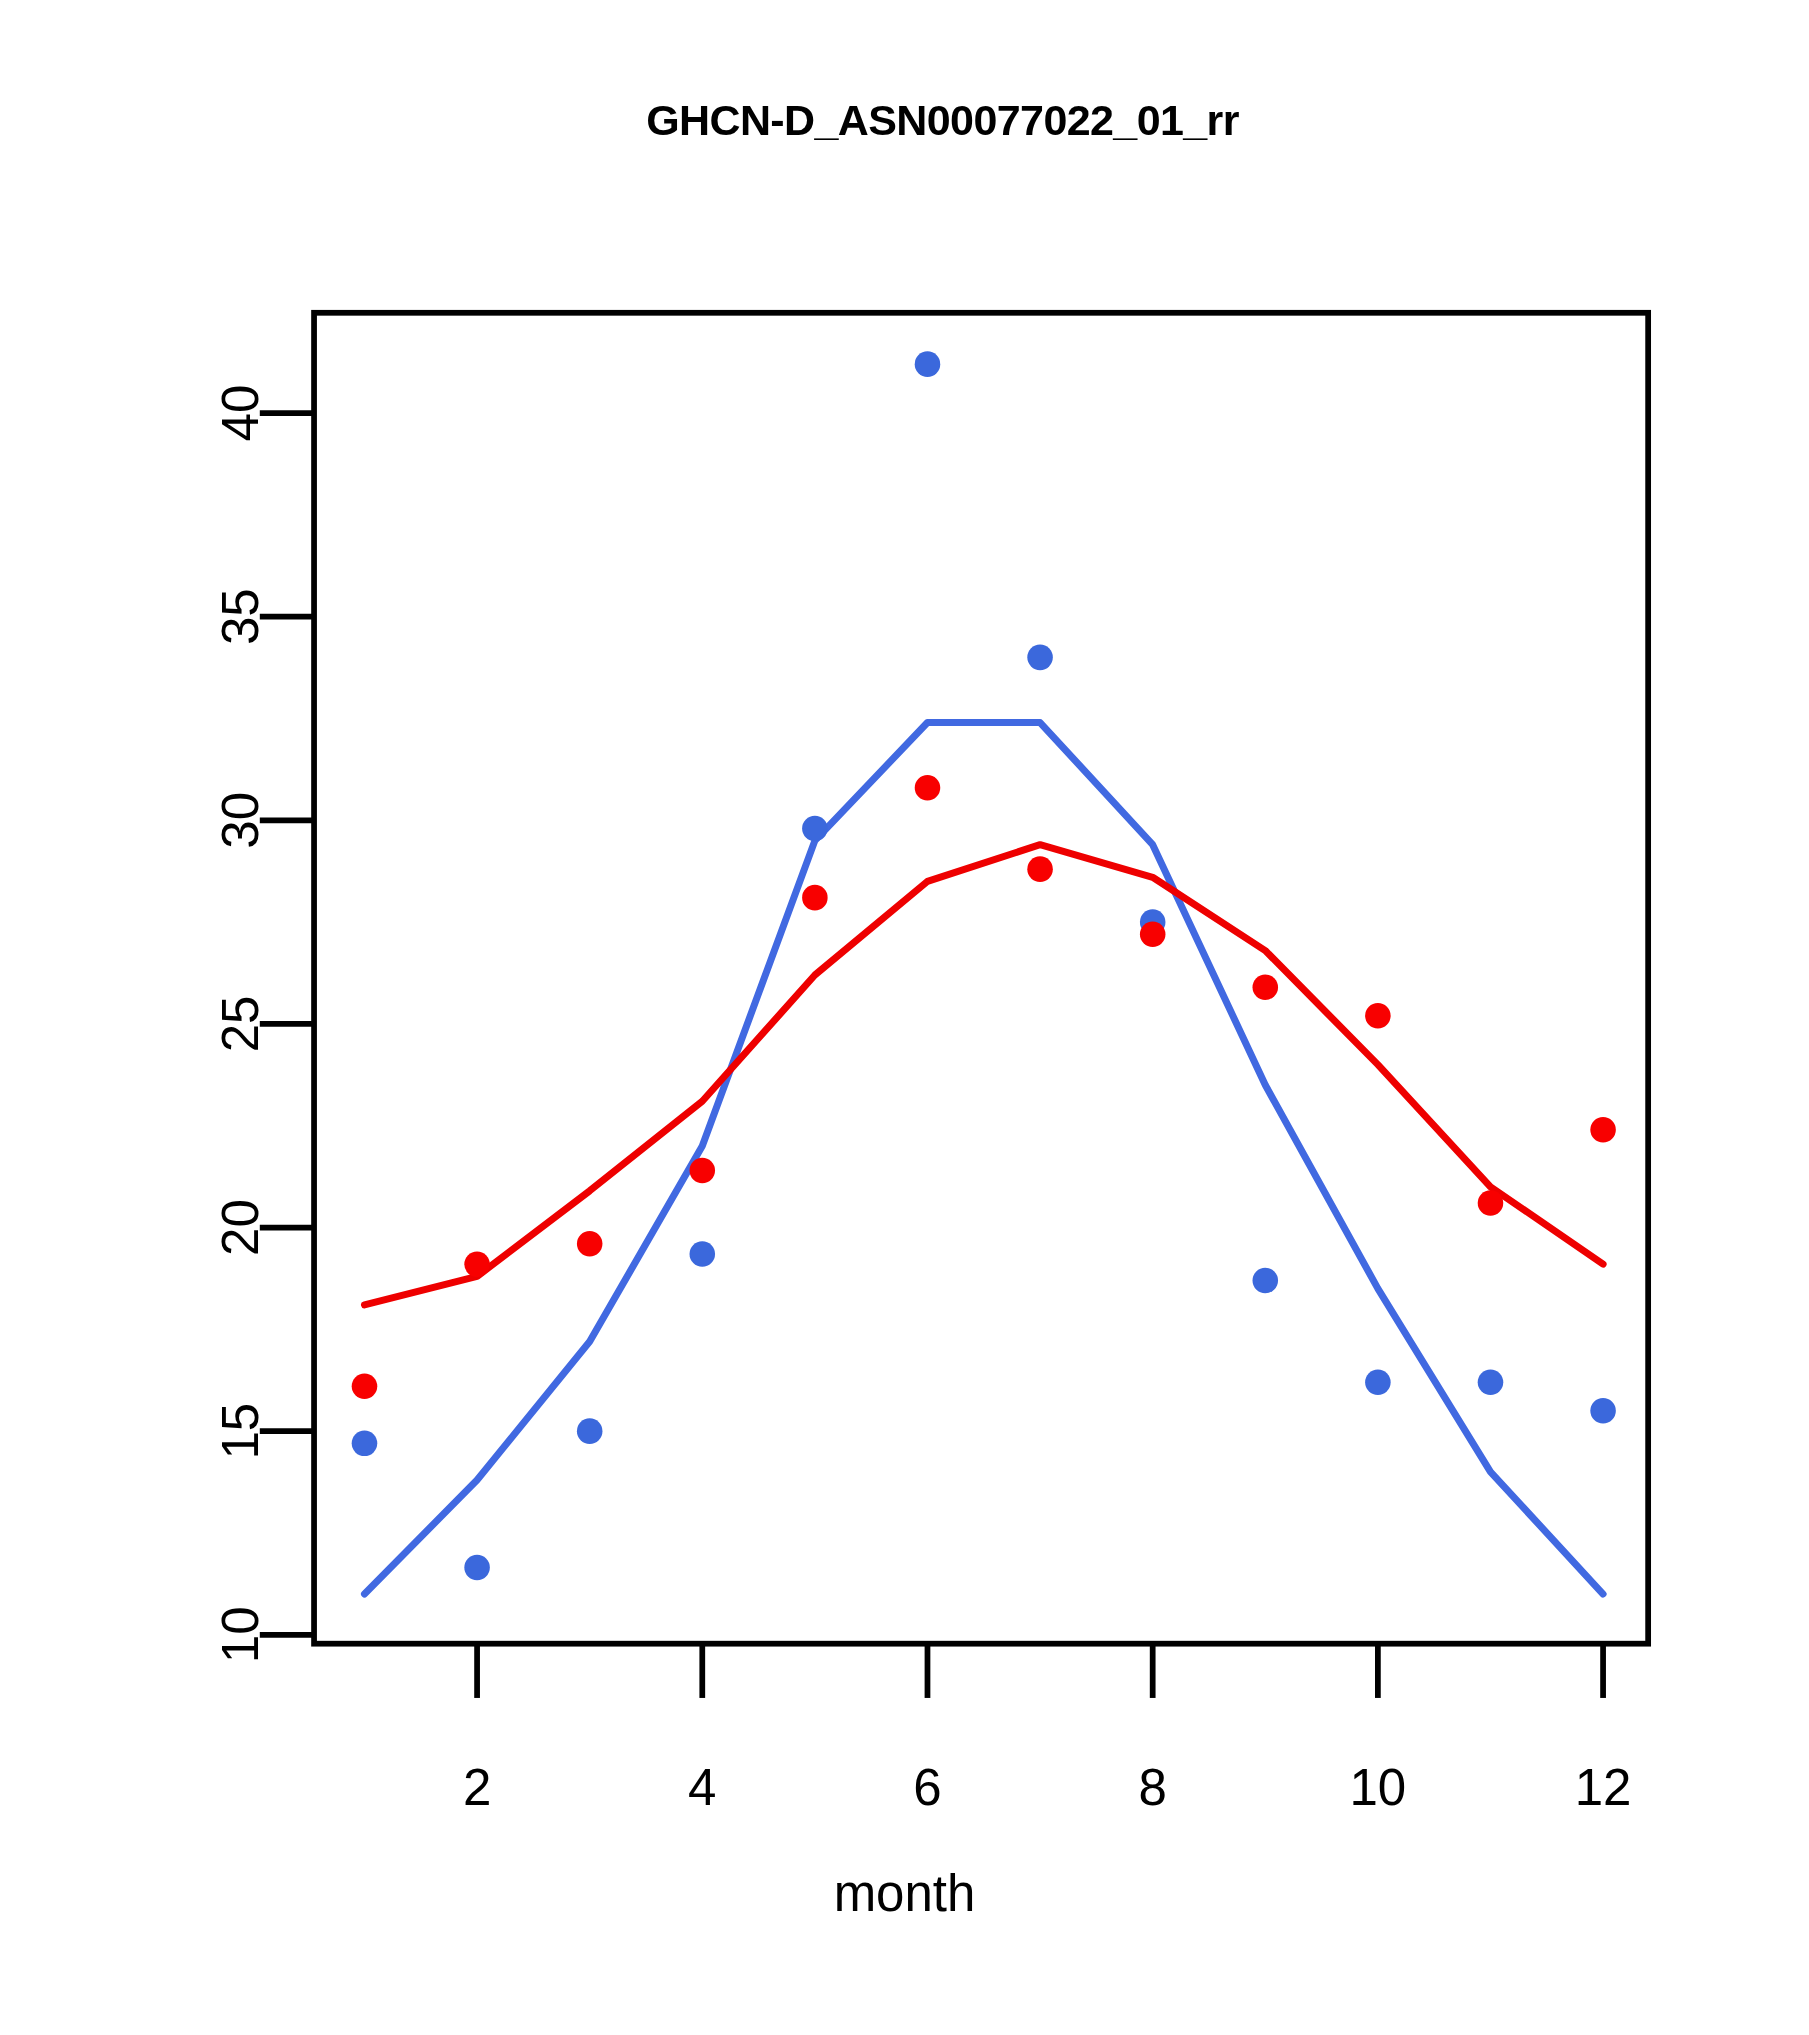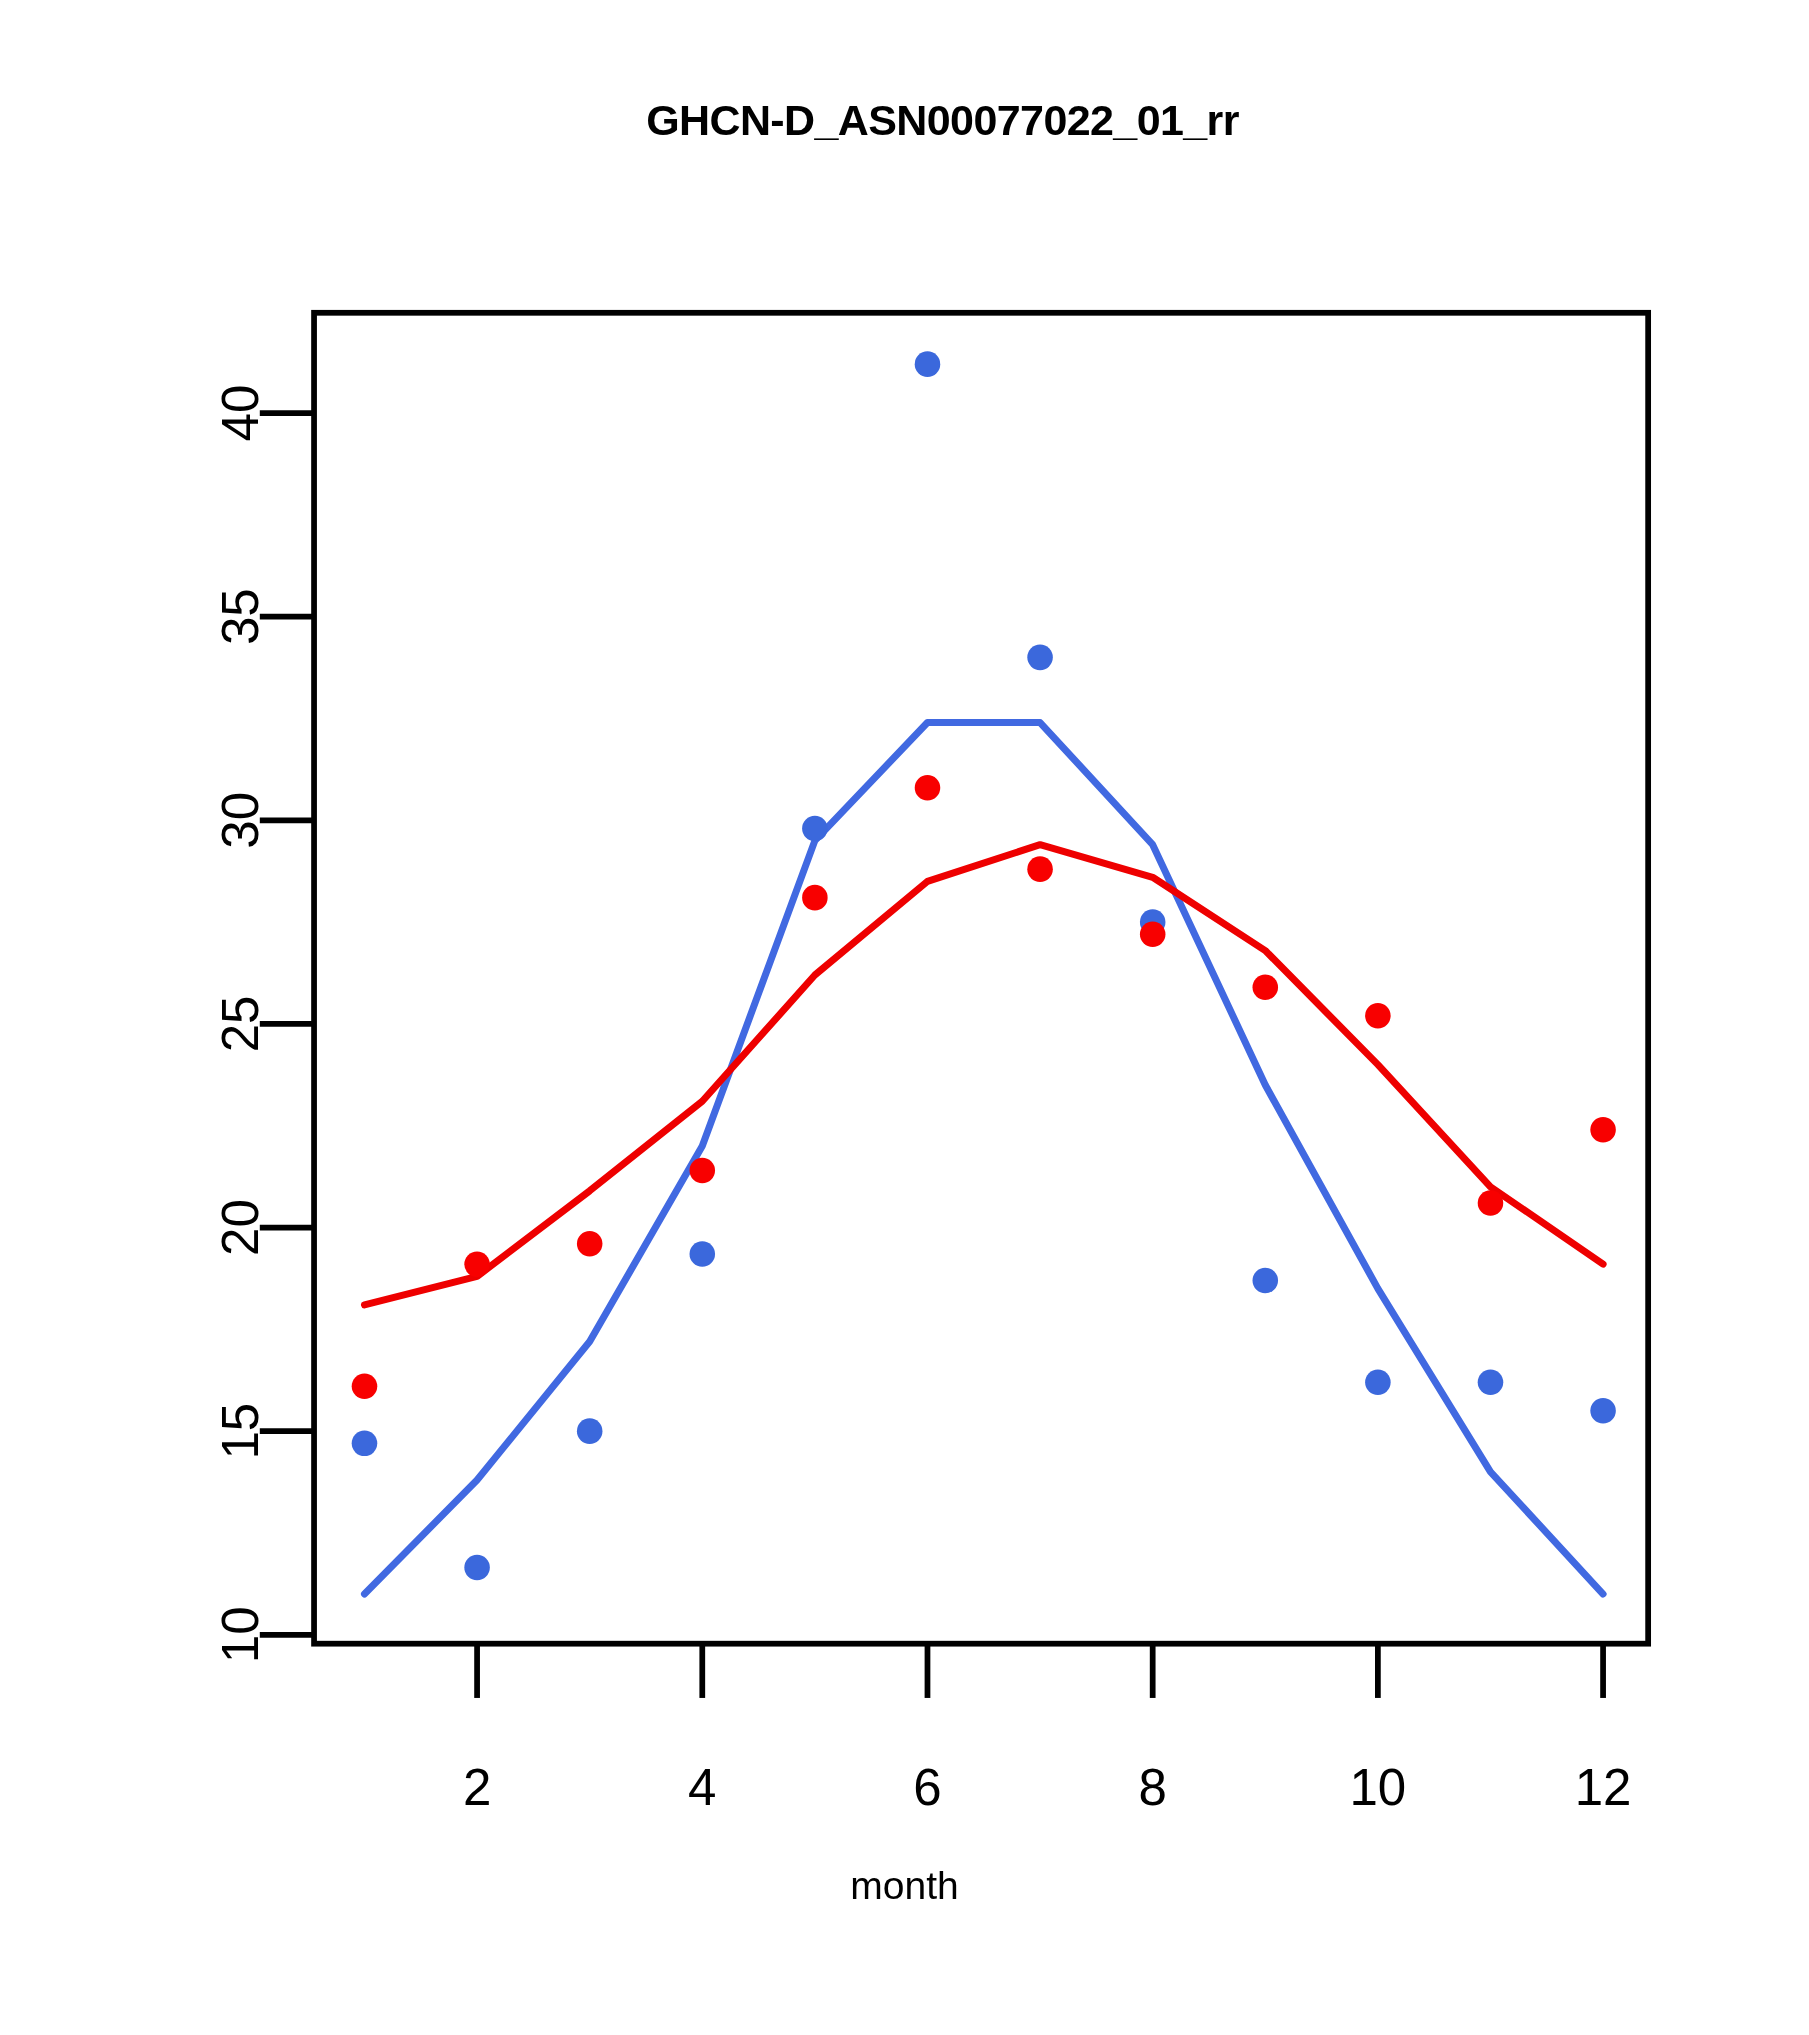--- a/index.html
+++ b/index.html
@@ -28,21 +28,21 @@
     letter-spacing: -0.6px;
     white-space: nowrap;
     padding-left: 38px;
   }
   #xlab {
     position: absolute;
     left: 0;
     top: 1864px;
     width: 1809px;
     text-align: center;
-    font-size: 39px;
+    font-size: 51px;
     color: #000000;
   }
   svg#canvas {
     position: absolute;
     left: 0;
     top: 0;
   }
   .tick-label-y {
     font-family: "Liberation Sans", sans-serif;
     font-size: 80px;

